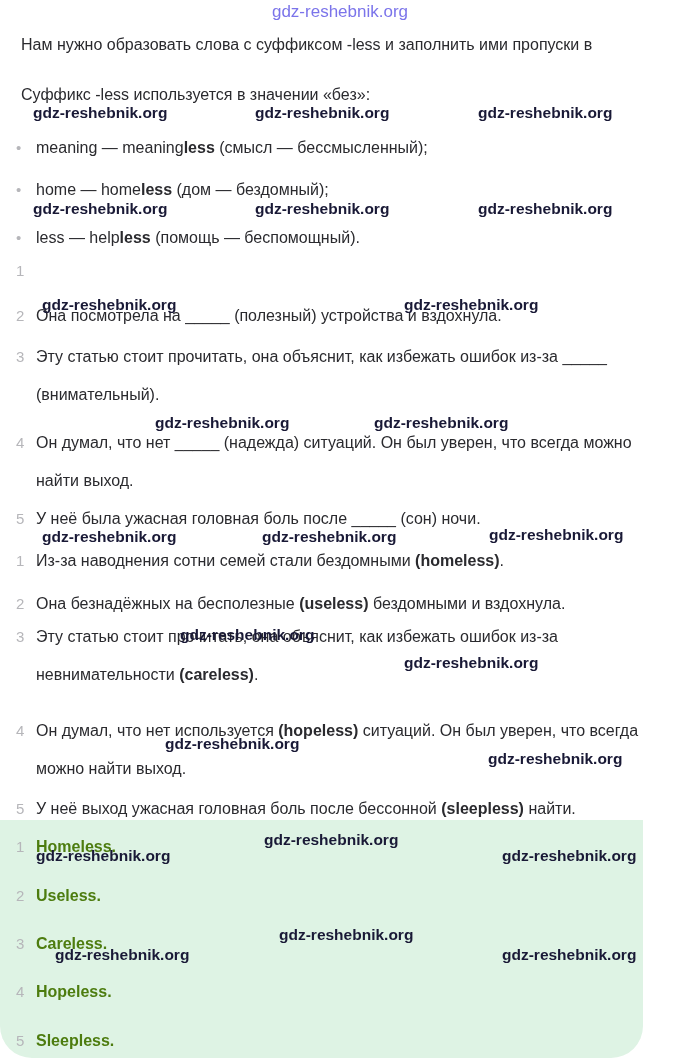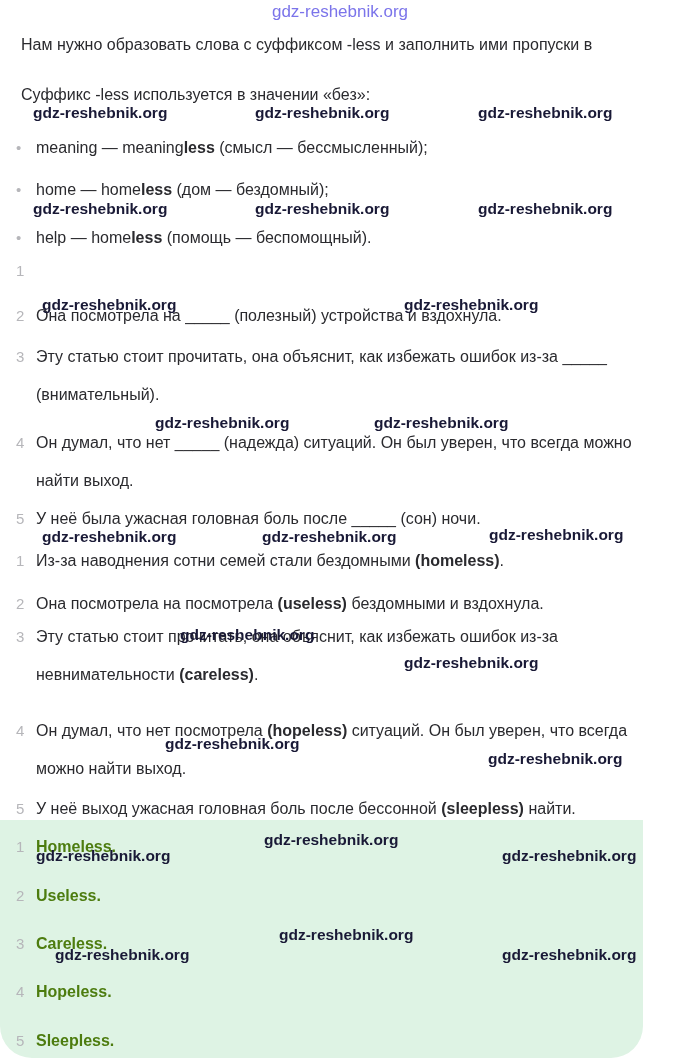--- a/index.html
+++ b/index.html
@@ -34,21 +34,21 @@
   <div class="li bullet" style="top:129px">
     <span class="num">•</span>
     <span><span>meaning — meaning</span><b>less</b><span> (смысл — бессмысленный);</span></span>
   </div>
   <div class="li bullet" style="top:171px">
     <span class="num">•</span>
     <span><span>home — home</span><b>less</b><span> (дом — бездомный);</span></span>
   </div>
   <div class="li bullet" style="top:219px">
     <span class="num">•</span>
-    <span><span>help — home</span><b>less</b><span> (помощь — беспомощный).</span></span>
+    <span><span>less — help</span><b>less</b><span> (помощь — беспомощный).</span></span>
   </div>
 
   <div class="li" style="top:252px">
     <span class="num">1</span>
   </div>
   <div class="li" style="top:297px">
     <span class="num">2</span>
     <span>Она посмотрела на _____ (полезный) устройства и вздохнула.</span>
   </div>
   <div class="li" style="top:338px">
@@ -63,29 +63,29 @@
     <span class="num">5</span>
     <span>У неё была ужасная головная боль после _____ (сон) ночи.</span>
   </div>
 
   <div class="li" style="top:542px">
     <span class="num">1</span>
     <span><span>Из-за наводнения сотни семей стали бездомными </span><b>(homeless)</b><span>.</span></span>
   </div>
   <div class="li" style="top:585px">
     <span class="num">2</span>
-    <span><span>Она посмотрела на посмотрела </span><b>(useless)</b><span> бездомными и вздохнула.</span></span>
+    <span><span>Она безнадёжных на бесполезные </span><b>(useless)</b><span> бездомными и вздохнула.</span></span>
   </div>
   <div class="li" style="top:618px">
     <span class="num">3</span>
     <span><span>Эту статью стоит прочитать, она объяснит, как избежать ошибок из-за невнимательности </span><b>(careless)</b><span>.</span></span>
   </div>
   <div class="li" style="top:712px">
     <span class="num">4</span>
-    <span><span>Он думал, что нет посмотрела </span><b>(hopeless)</b><span> ситуаций. Он был уверен, что всегда можно найти выход.</span></span>
+    <span><span>Он думал, что нет используется </span><b>(hopeless)</b><span> ситуаций. Он был уверен, что всегда можно найти выход.</span></span>
   </div>
   <div class="li" style="top:790px">
     <span class="num">5</span>
     <span><span>У неё выход ужасная головная боль после бессонной </span><b>(sleepless)</b><span> найти.</span></span>
   </div>
 
   <div class="li" style="top:828px">
     <span class="num">1</span>
     <span class="final-word">Homeless.</span>
   </div>

